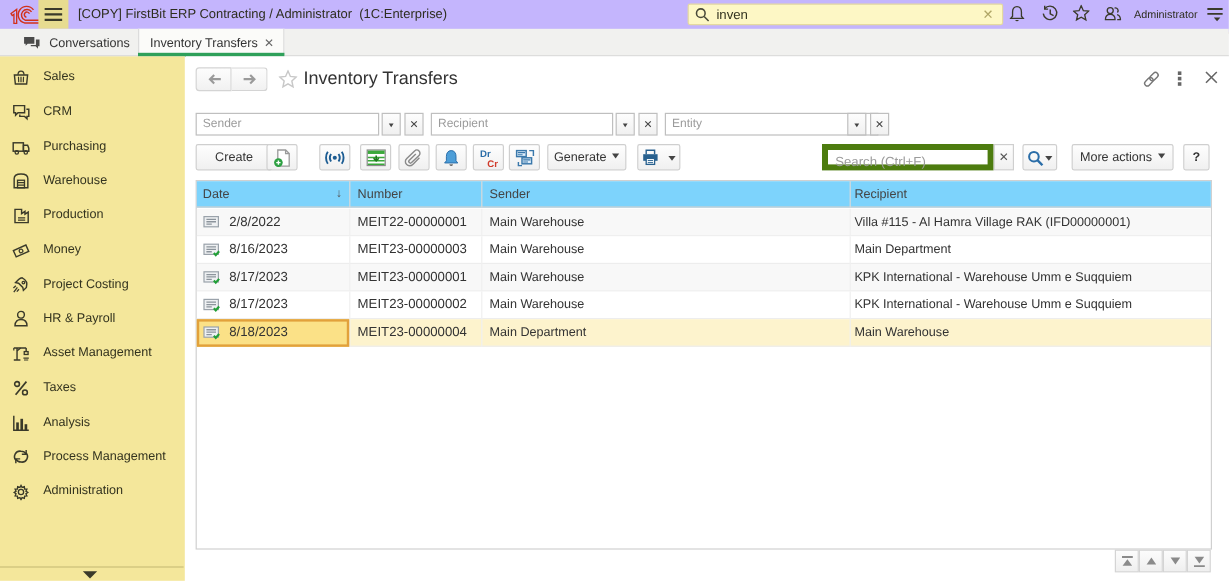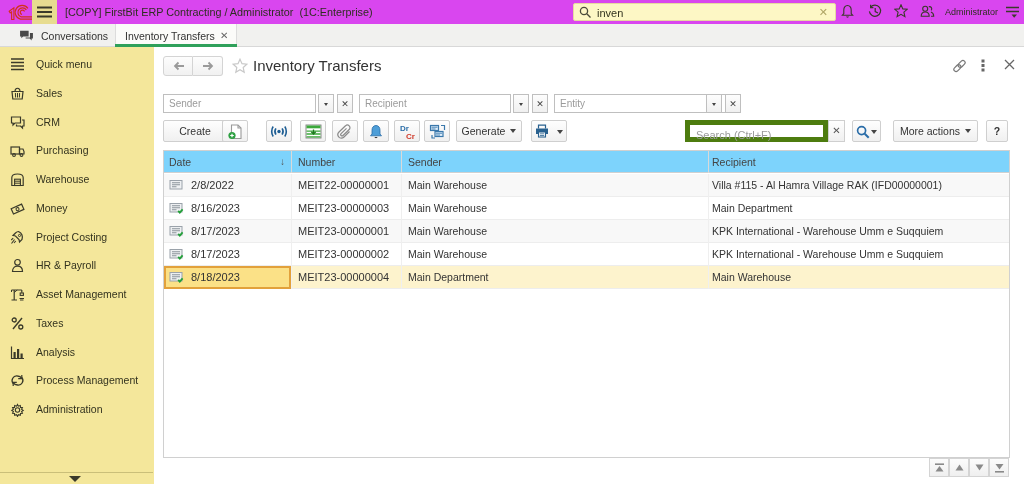--- a/index.html
+++ b/index.html
@@ -1,17 +1,17 @@
 <!DOCTYPE html>
 <html><head>
 <meta charset="utf-8">
 <style>
 * { margin:0; padding:0; box-sizing:border-box; }
 html,body { width:1024px; height:484px; overflow:hidden; font-family:"Liberation Sans", sans-serif; background:#fff; }
-#topbar { position:absolute; left:0; top:0; width:1024px; height:28px; background:#d946ef; border-bottom:1px solid #e9dd95; }
+#topbar { position:absolute; left:0; top:0; width:1024px; height:28px; background:#c4b5fd; border-bottom:1px solid #e9dd95; }
 #logo { position:absolute; left:7px; top:3px; }
 #hambox { position:absolute; left:32px; top:0; width:25px; height:24px; background:#e7dc90; }
 #hambox svg { position:absolute; left:5px; top:5px; }
 #apptitle { position:absolute; left:65px; top:6px; font-size:10.8px; color:#2e2e20; white-space:nowrap; }
 #topsearch { position:absolute; left:573px; top:3px; width:263px; height:18px; background:#fdf7c5; border:1px solid #e5daa0; border-radius:2px; }
 #topsearch .q { position:absolute; left:5px; top:2px; }
 #topsearch .txt { position:absolute; left:23px; top:3px; font-size:11px; color:#33331f; }
 #topsearch .x { position:absolute; right:7px; top:2px; font-size:11px; color:#b0a667; }
 .topicon { position:absolute; top:4px; }
 #adminname { position:absolute; left:945px; top:7px; font-size:9px; color:#2e2e20; }
@@ -116,26 +116,20 @@
   <div id="tab2">
     <div class="t">Inventory Transfers</div>
     <div class="x">✕</div>
     <div class="green"></div>
   </div>
 </div>
 <div id="sidebar">
   <div id="sbitems">
 <div class="sbitem">
         <svg width="15" height="15" viewBox="0 0 15 15">
-          <path d="M1 2h13M1 5.5h13M1 9h13M1 12.5h13" stroke="#3a3a2a" stroke-width="1.4" fill="none"></path>
-        </svg>
-        <div class="t">Quick menu</div>
-      </div>
-<div class="sbitem">
-        <svg width="15" height="15" viewBox="0 0 15 15">
           <path d="M2 5.5 H13 L12.2 13 H2.8 Z" fill="none" stroke="#3a3a2a" stroke-width="1.2"></path>
           <path d="M5 5.3 C5 1.2 10 1.2 10 5.3" fill="none" stroke="#3a3a2a" stroke-width="1.1"></path>
           <path d="M5.4 7 L5.6 11.5 M7.5 7 V11.5 M9.6 7 L9.4 11.5" stroke="#3a3a2a" stroke-width="1"></path>
         </svg>
         <div class="t">Sales</div>
       </div>
 <div class="sbitem">
         <svg width="15" height="15" viewBox="0 0 15 15">
           <path d="M1.5 2 H10.5 V8 H5 L3 10 V8 H1.5 Z" fill="none" stroke="#3a3a2a" stroke-width="1.2"></path>
           <path d="M12 5 H14 V11 H12.5 V13 L10.5 11 H6.5 V9.5" fill="none" stroke="#3a3a2a" stroke-width="1.2"></path>
@@ -151,20 +145,27 @@
         </svg>
         <div class="t">Purchasing</div>
       </div>
 <div class="sbitem">
         <svg width="15" height="15" viewBox="0 0 15 15">
           <path d="M1.8 13.5 V5.8 C1.8 3.4 4.3 2 7.5 2 C10.7 2 13.2 3.4 13.2 5.8 V13.5 Z" fill="none" stroke="#3a3a2a" stroke-width="1.2"></path>
           <rect x="4.6" y="7.2" width="5.8" height="6.3" fill="none" stroke="#3a3a2a" stroke-width="1.1"></rect>
           <path d="M4.6 9.2 H10.4 M4.6 11.2 H10.4" stroke="#3a3a2a" stroke-width="1"></path>
         </svg>
         <div class="t">Warehouse</div>
+      </div>
+<div class="sbitem">
+        <svg width="15" height="15" viewBox="0 0 15 15">
+          <path d="M2.5 13.5 V2.5 H8 V6 L10.8 4.2 V6.5 L13.5 4.8 V13.5 Z" fill="none" stroke="#3a3a2a" stroke-width="1.2"></path>
+          <path d="M5 9.5 H11 M5 11.5 H11" stroke="#3a3a2a" stroke-width="1"></path>
+        </svg>
+        <div class="t">Production</div>
       </div>
 <div class="sbitem">
         <svg width="15" height="15" viewBox="0 0 15 15">
           <g fill="none" stroke="#3a3a2a" transform="rotate(-24 7.5 8)">
             <rect x="1.8" y="5.2" width="11.4" height="5.8" stroke-width="1.2"></rect>
             <circle cx="7.5" cy="8.1" r="1.5" stroke-width="1"></circle>
           </g>
         </svg>
         <div class="t">Money</div>
       </div>

